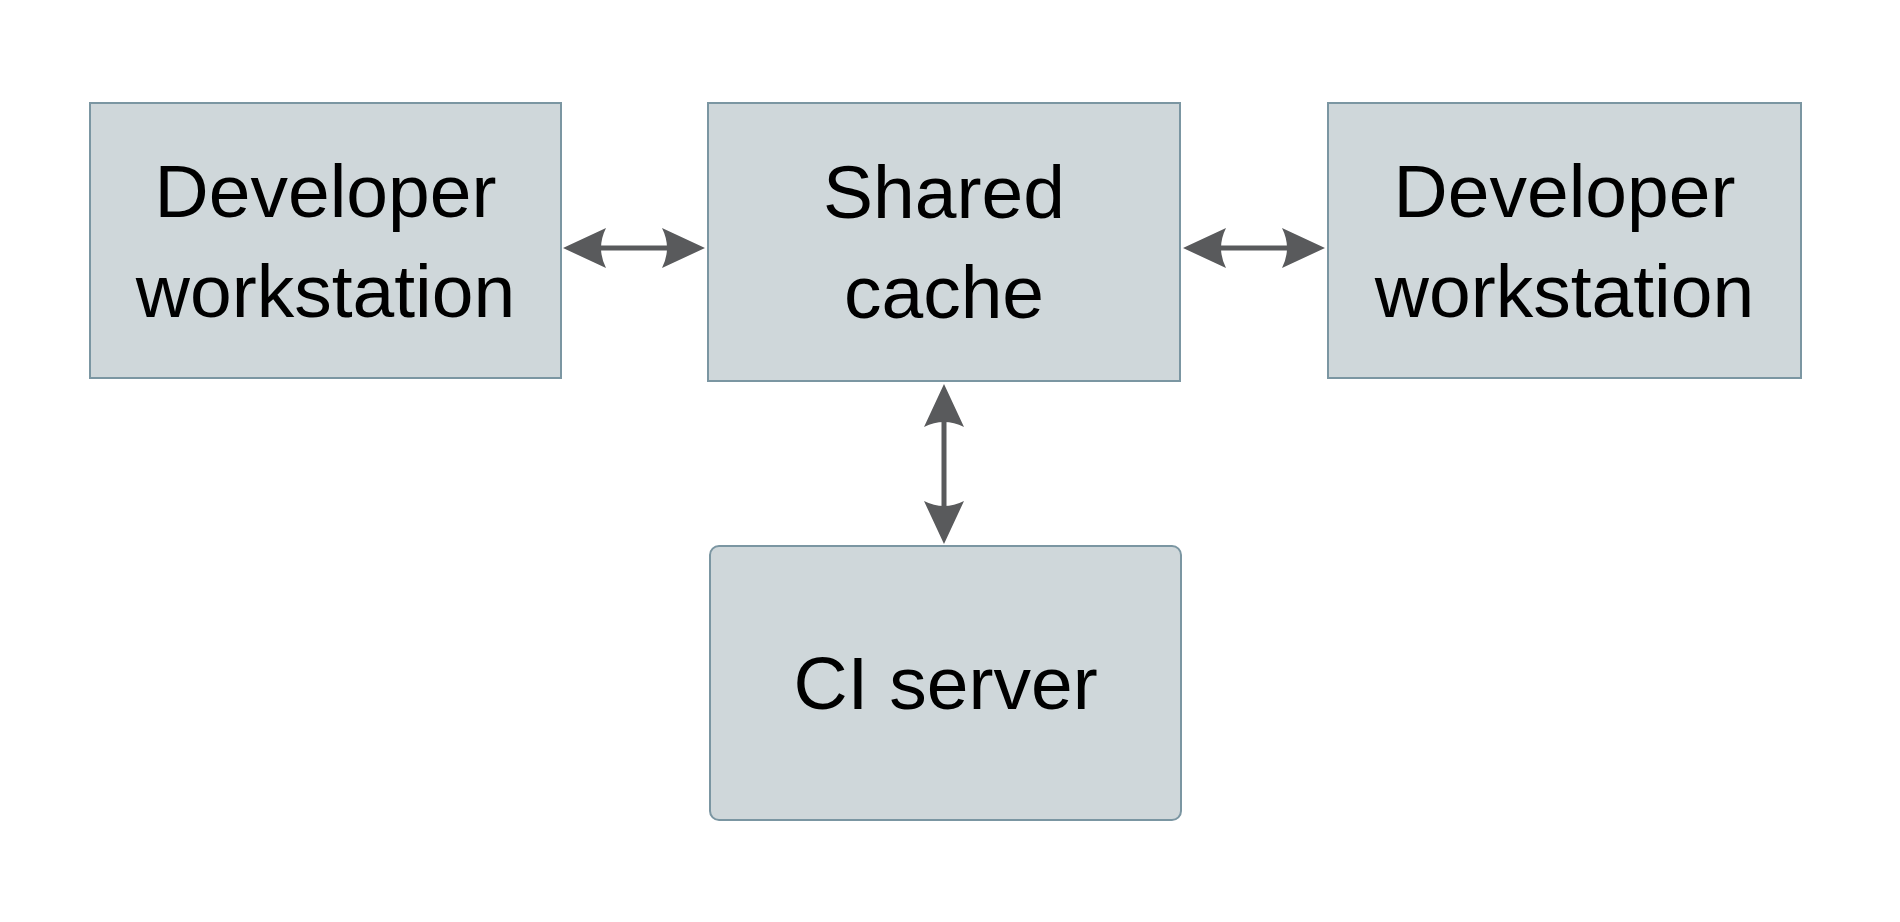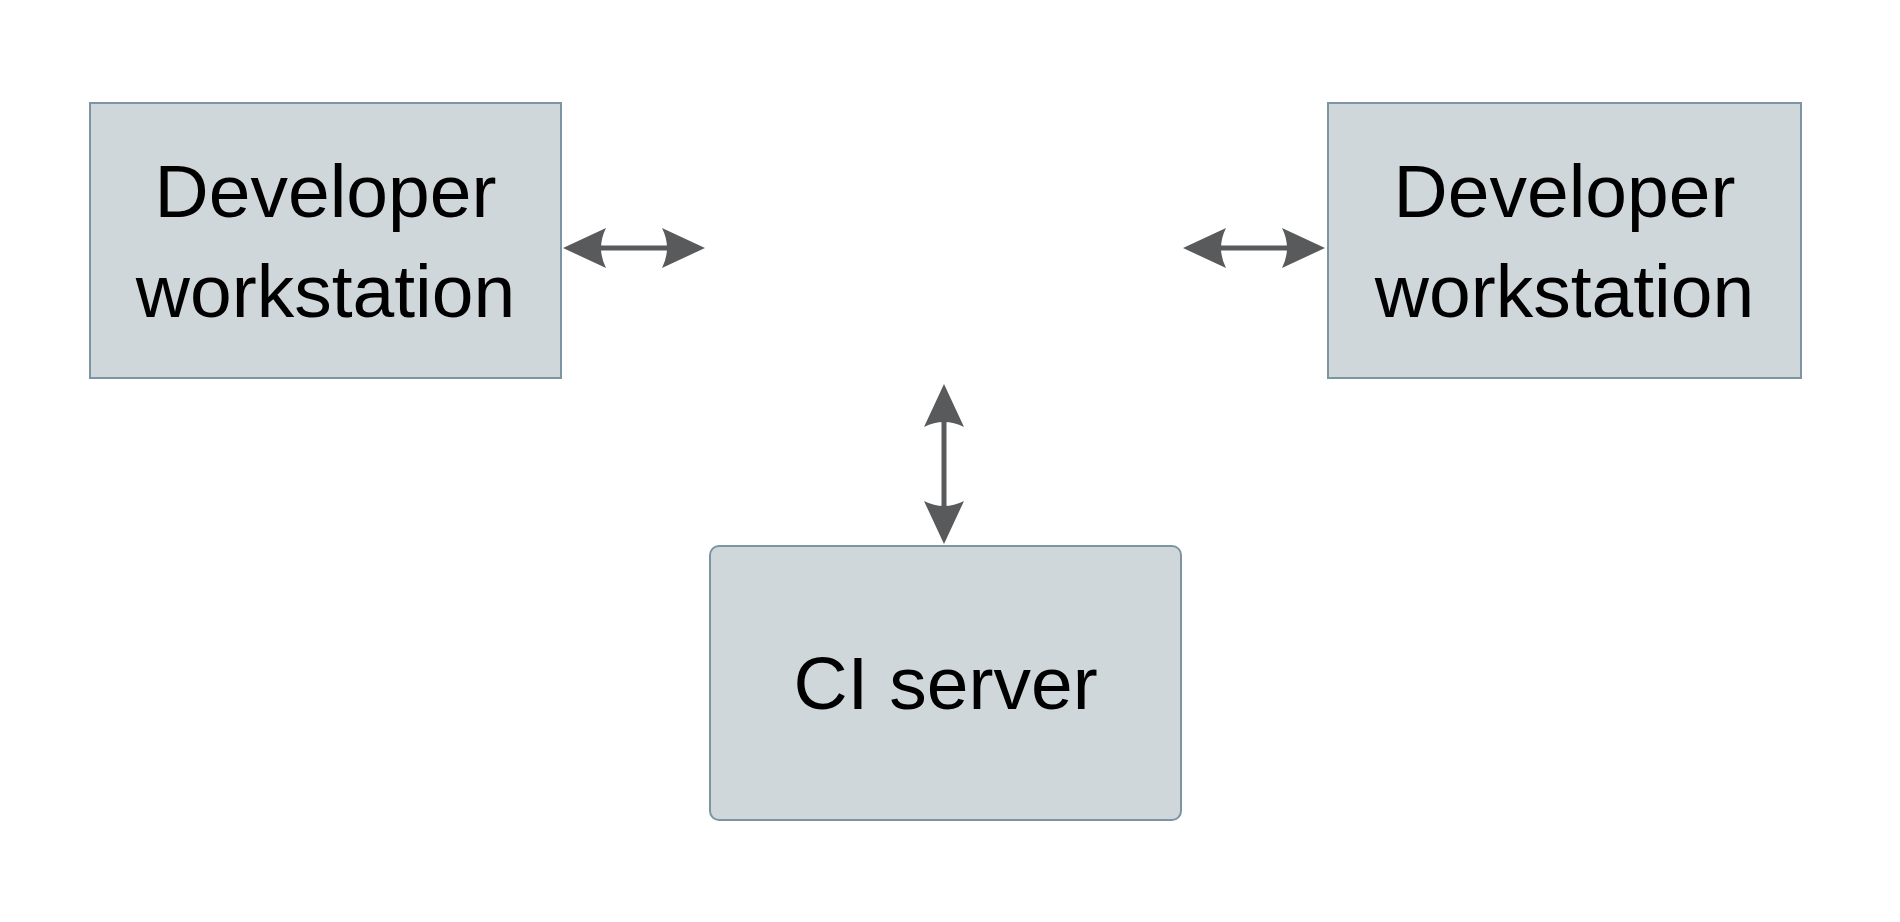--- a/index.html
+++ b/index.html
@@ -53,20 +53,24 @@
 </head>
 <body>
 
 <div class="canvas">
 
   <div class="node node-dev-left">
     <span class="line">Developer</span>
     <span class="line">workstation</span>
   </div>
 
+  <div class="node node-cache">
+    <span class="line">Shared</span>
+    <span class="line">cache</span>
+  </div>
 
   <div class="node node-dev-right">
     <span class="line">Developer</span>
     <span class="line">workstation</span>
   </div>
 
   <div class="node node-ci">
     <span class="line">CI server</span>
   </div>
 

